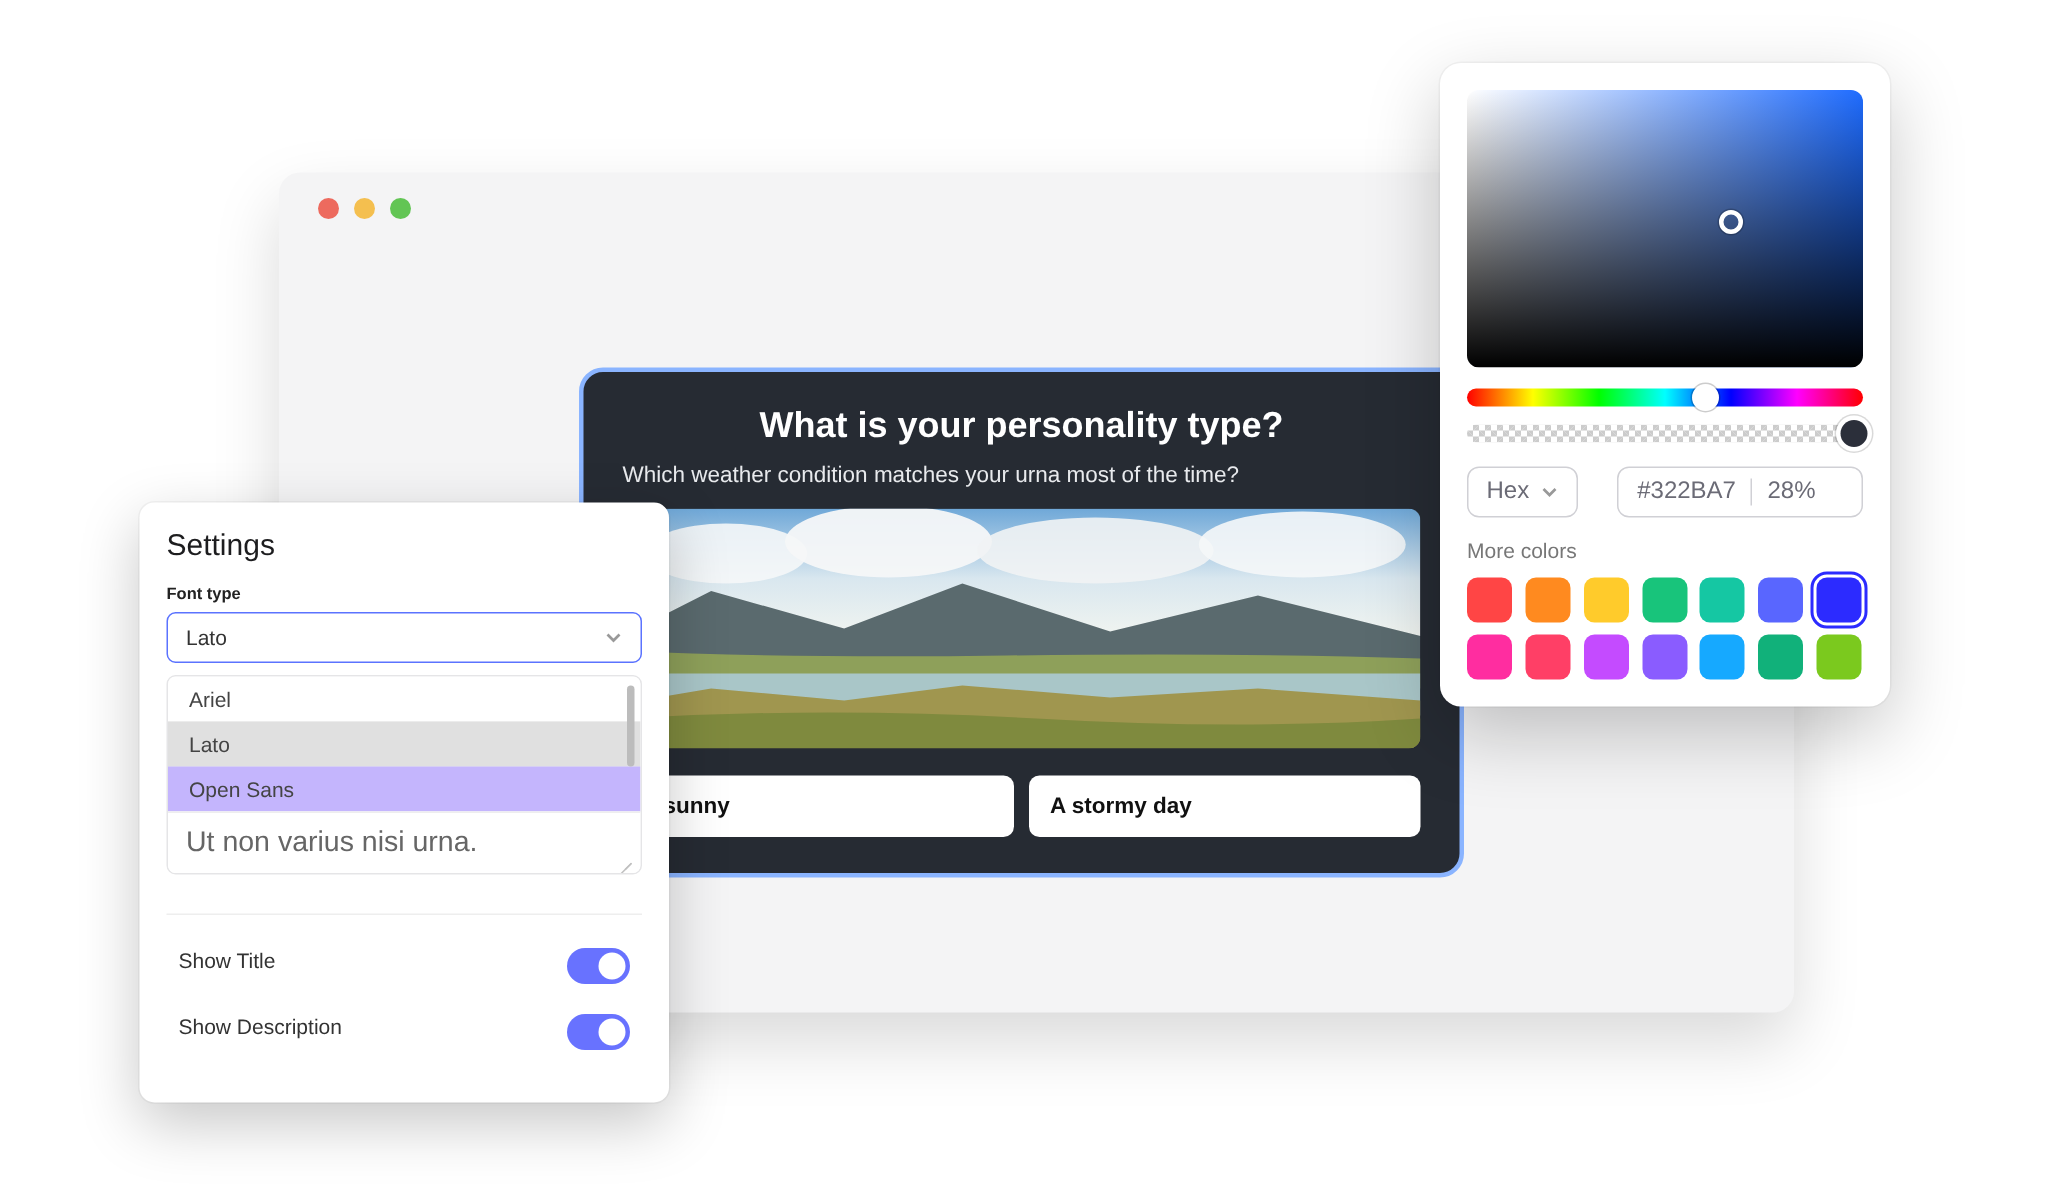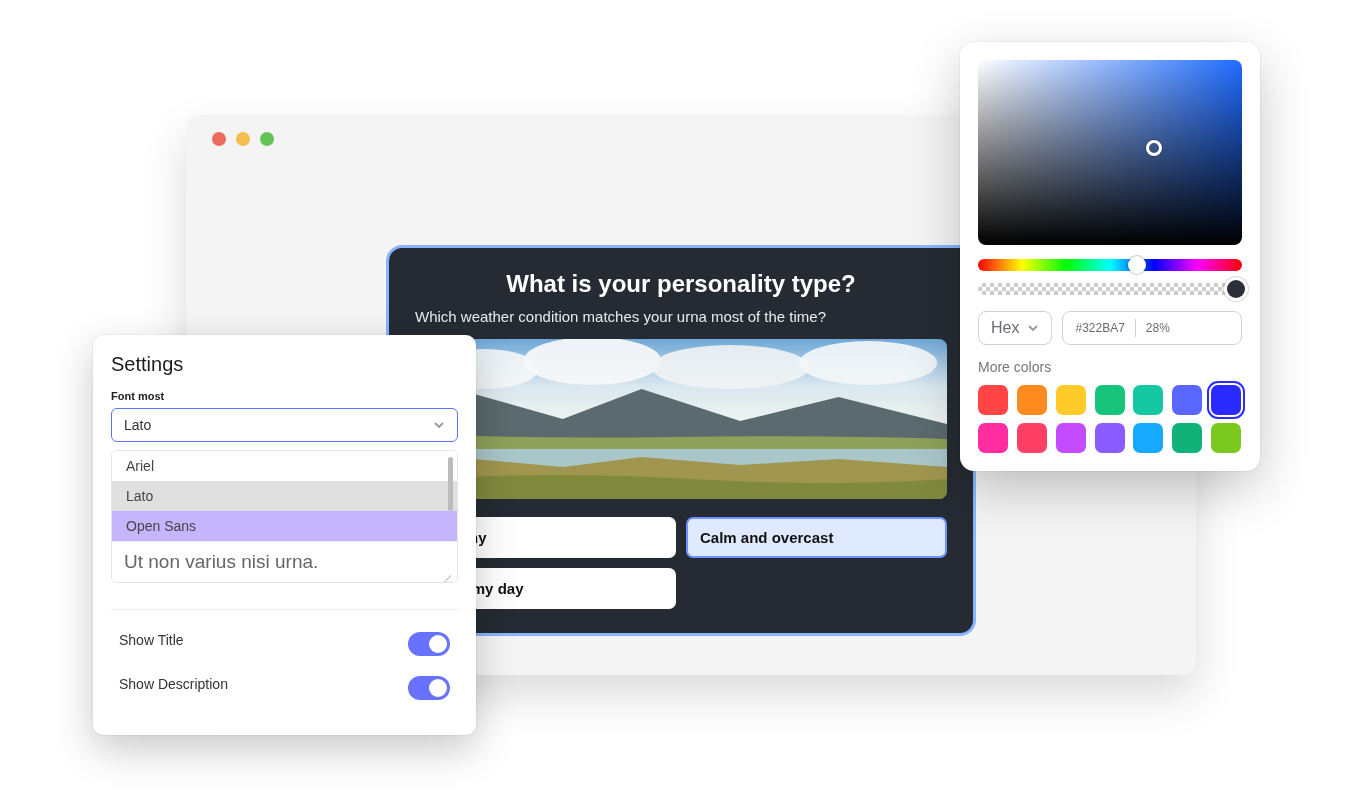--- a/index.html
+++ b/index.html
@@ -76,21 +76,21 @@
     background: #dfe9ff;
     border: 2px solid #6f93ff;
     padding: 10px 12px;
   }
 
   
   .settings {
     position: absolute;
     left: 93px;
     top: 335px;
-    width: 383px;
+    width: 353px;
     height: 400px;
     background: #fff;
     border-radius: 10px;
     box-shadow: 0 14px 40px rgba(0,0,0,0.22), 0 0 0 1px rgba(0,0,0,0.04);
     padding: 18px 18px 12px;
     color: #1d1d1f;
   }
   .settings h2 { font-size: 20px; font-weight: 500; margin-bottom: 14px; }
   .field-label { font-size: 11px; font-weight: 600; margin-bottom: 6px; color: #222; }
 
@@ -196,32 +196,32 @@
       linear-gradient(-45deg,transparent 75%,#ccc 75%);
     background-size:8px 8px;
     background-position:0 0,0 4px,4px -4px,-4px 0;
     margin-bottom:16px;
   }
   .alpha-thumb {
     position:absolute; top:-3px; right:-3px;
     width:18px; height:18px; border-radius:50%;
     background:#2b2f3a; box-shadow:0 0 0 3px #fff, 0 0 0 4px rgba(0,0,0,0.15);
   }
-  .picker-row { display:flex; gap:10px; margin-bottom:14px; }
+  .picker-row { display:flex; gap:26px; margin-bottom:14px; }
   .mode-sel {
     display:flex; align-items:center; gap:8px;
     border:1px solid #d0d0d5; border-radius:8px;
     padding:7px 12px; font-size:16px; color:#6b6b76; font-weight:500;
     cursor:pointer;
   }
   .hex-box {
     flex:1;
     border:1px solid #d0d0d5; border-radius:8px;
     padding:7px 12px; display:flex; align-items:center; gap:10px;
-    font-size:12px; color:#6b6b76;
+    font-size:16px; color:#6b6b76;
   }
   .hex-box .sep { width:1px; height:18px; background:#d0d0d5; }
 
   .more-label { font-size:14px; color:#777; margin-bottom:10px; }
   .swatches { display:grid; grid-template-columns: repeat(7, 1fr); gap:8px; }
   .sw { width:30px; height:30px; border-radius:7px; cursor:pointer; }
   .sw.sel { outline:2px solid #2c2bff; outline-offset:2px; }
 </style>
 </head>
 <body>
@@ -254,29 +254,28 @@
         <path d="M0,85 L60,55 L150,80 L230,50 L330,82 L430,58 L540,85 L540,110 L0,110 Z" fill="#5a6a6e"></path>
         <path d="M0,110 L0,95 Q120,100 260,98 Q420,96 540,100 L540,120 Z" fill="#8ea05a"></path>
         <rect y="110" width="540" height="28" fill="#a9c6c8"></rect>
         <path d="M0,130 L60,120 L150,128 L230,118 L330,126 L430,120 L540,128 L540,160 L0,160 Z" fill="#a0964f"></path>
         <path d="M0,140 Q140,132 280,140 Q420,148 540,140 L540,160 L0,160 Z" fill="#7f8a3e"></path>
       </svg>
     </div>
 
     <div class="options">
       <div class="opt">d sunny</div>
-      <div class="opt selected">Calm and overcast</div>
       <div class="opt">A stormy day</div>
     </div>
   </div>
 </div>
 
 <div class="settings">
   <h2>Settings</h2>
-  <div class="field-label">Font most</div>
+  <div class="field-label">Font type</div>
 
   <div class="select-box">
     <span>Lato</span>
     <svg class="chev" viewBox="0 0 12 12">
       <polyline points="2,4 6,8 10,4"></polyline>
     </svg>
   </div>
 
   <div class="dropdown">
     <div class="dd-list">

